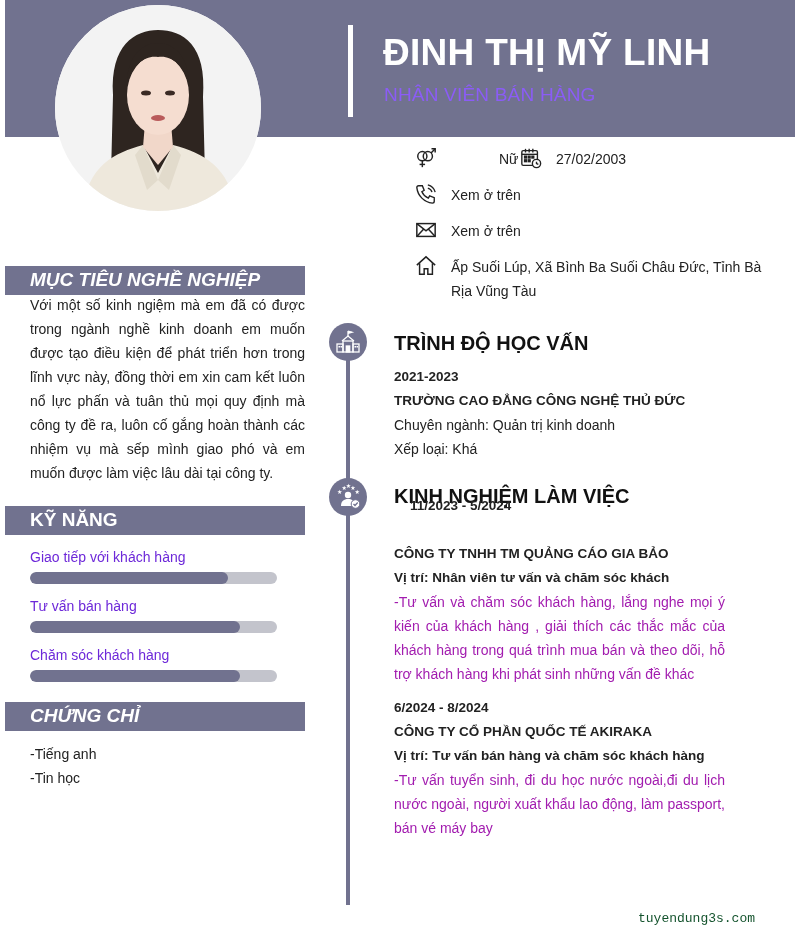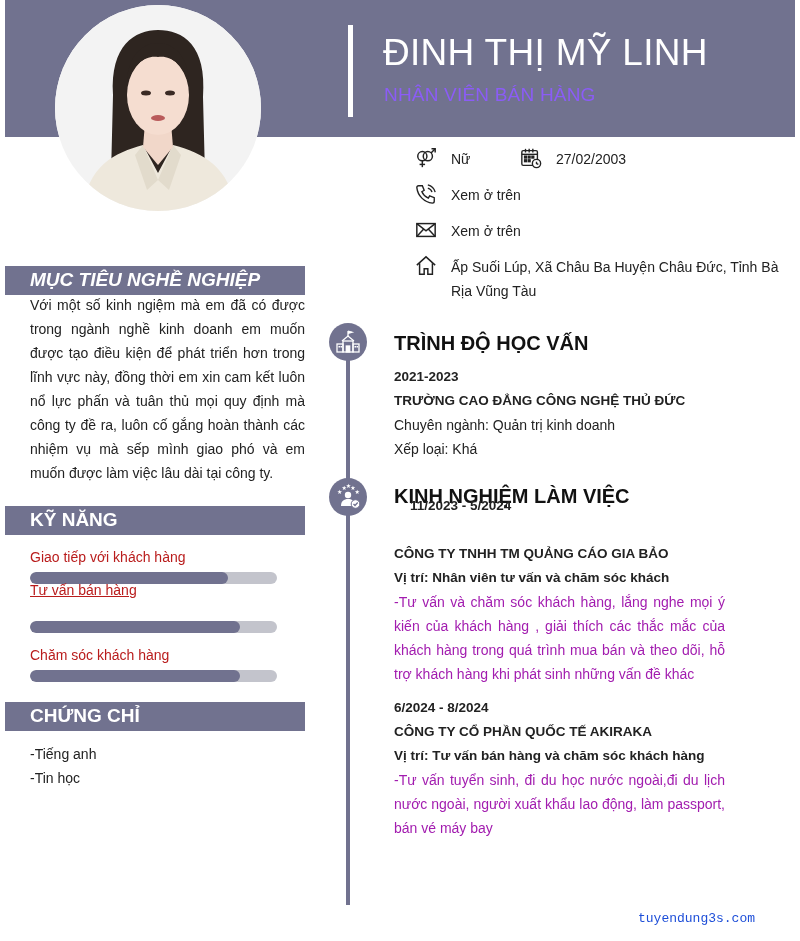--- a/index.html
+++ b/index.html
@@ -4,49 +4,49 @@
 <style>
   * { box-sizing: border-box; margin: 0; padding: 0; }
   html, body { width: 800px; height: 941px; background: #ffffff; overflow: hidden; }
   body { position: relative; font-family: "Liberation Sans", sans-serif; color: #1b1b1b; }
 
   .header-band { position: absolute; left: 5px; top: 0; width: 790px; height: 137px; background: #71728f; }
   .photo { position: absolute; left: 55px; top: 5px; width: 206px; height: 206px; border-radius: 50%; background: #fff; overflow: hidden; }
   .photo svg { width: 100%; height: 100%; display: block; }
 
   .title-bar { position: absolute; left: 348px; top: 25px; width: 5px; height: 92px; background: #ffffff; }
-  .name { position: absolute; left: 383px; top: 32px; font-size: 37px; font-weight: normal; color: #ffffff; letter-spacing: 0.3px; white-space: nowrap; }
+  .name { position: absolute; left: 383px; top: 32px; font-size: 37px; font-weight: bold; color: #ffffff; letter-spacing: 0.3px; white-space: nowrap; }
   .job-title { position: absolute; left: 384px; top: 84px; font-size: 19px; color: #8b5cf6; letter-spacing: 0.2px; white-space: nowrap; }
 
   .contact-row { position: absolute; display: flex; align-items: flex-start; font-size: 14px; color: #222; }
   .contact-row .ico { width: 22px; height: 22px; margin-right: 14px; flex: none; }
   .contact-row .ico svg { width: 22px; height: 22px; display: block; }
   .contact-row .txt { line-height: 24px; }
 
   .sec-left { position: absolute; left: 5px; width: 300px; height: 29px; background: #71728f; }
   .sec-left span { position: absolute; left: 25px; top: 3px; font-size: 19px; font-weight: bold; color: #fff; white-space: nowrap; }
 
   .objective { position: absolute; left: 30px; top: 293px; width: 275px; font-size: 14px; line-height: 24px; text-align: justify; color: #222; }
 
-  .skill-label { position: absolute; left: 30px; font-size: 14px; color: #b91c1c; }
+  .skill-label { position: absolute; left: 30px; font-size: 14px; color: #6d28d9; }
   .skill-track { position: absolute; left: 30px; width: 247px; height: 12px; border-radius: 6px; background: #c3c4cc; overflow: hidden; }
   .skill-fill { height: 100%; border-radius: 6px; background: #71728f; }
 
   .cert { position: absolute; left: 30px; font-size: 14px; color: #222; }
 
   .timeline-line { position: absolute; left: 346px; top: 340px; width: 4px; height: 565px; background: #71728f; }
   .tl-icon { position: absolute; left: 329px; width: 38px; height: 38px; border-radius: 50%; background: #71728f; }
   .tl-icon svg { width: 38px; height: 38px; display: block; }
 
   .sec-right { position: absolute; left: 394px; font-size: 20px; font-weight: bold; color: #111; white-space: nowrap; }
   .r-line { position: absolute; left: 394px; font-size: 14px; line-height: 24px; color: #222; white-space: nowrap; }
   .r-bold { font-weight: bold; font-size: 13.5px; }
   .r-para { position: absolute; left: 394px; width: 331px; font-size: 14px; line-height: 24px; text-align: justify; color: #a21caf; }
 
-  .watermark { position: absolute; left: 638px; top: 911px; font-family: "Liberation Mono", monospace; font-size: 13px; color: #1d4ed8; }
+  .watermark { position: absolute; left: 638px; top: 911px; font-family: "Liberation Mono", monospace; font-size: 13px; color: #14532d; }
 </style>
 </head>
 <body>
 
 <div class="header-band"></div>
 
 <div class="photo">
   <svg viewBox="0 0 206 206">
     <rect width="206" height="206" fill="#f3f3f3"></rect>
 
@@ -66,21 +66,21 @@
     <ellipse cx="115" cy="88" rx="5" ry="2.5" fill="#3a2a24"></ellipse>
 
     <ellipse cx="103" cy="113" rx="7" ry="3" fill="#b95a5a"></ellipse>
   </svg>
 </div>
 
 <div class="title-bar"></div>
 <div class="name">ĐINH THỊ MỸ LINH</div>
 <div class="job-title">NHÂN VIÊN BÁN HÀNG</div>
 
-<div class="contact-row" style="left:415px; top:147px;">
+<div class="contact-row" style="left:415px; top:147px;gap:48px;">
   <span class="ico">
     <svg viewBox="0 0 24 24" fill="none" stroke="#222" stroke-width="1.6">
       <circle cx="8" cy="10" r="5"></circle>
         <circle cx="14" cy="10" r="5"></circle>
       <line x1="8" y1="15" x2="8" y2="22"></line>
         <line x1="5" y1="19" x2="11" y2="19"></line>
       <line x1="17.5" y1="6.5" x2="22" y2="2"></line>
         <polyline points="18,2 22,2 22,6"></polyline>
     </svg>
   </span>
@@ -127,50 +127,50 @@
   <span class="txt">Xem ở trên</span>
 </div>
 <div class="contact-row" style="left:415px; top:255px;">
   <span class="ico">
     <svg viewBox="0 0 24 24" fill="none" stroke="#222" stroke-width="1.6">
       <path d="M2 11 L12 2 L22 11"></path>
         <path d="M5 9 L5 21 L10 21 L10 15 L14 15 L14 21 L19 21 L19 9"></path>
     </svg>
   </span>
   <span class="txt" style="width:330px;">
-    <span>Ấp Suối Lúp, Xã Châu Ba Huyện Châu Đức, Tỉnh Bà</span><br>
+    <span>Ấp Suối Lúp, Xã Bình Ba Suối Châu Đức, Tỉnh Bà</span><br>
     <span>Rịa Vũng Tàu</span>
   </span>
 </div>
 
 <div class="sec-left" style="top:266px;font-style:italic;">
   <span>MỤC TIÊU NGHỀ NGHIỆP</span>
 </div>
 <div class="objective">Với một số kinh ngiệm mà em đã có được trong ngành nghề kinh doanh em muốn được tạo điều kiện để phát triển hơn trong lĩnh vực này, đồng thời em xin cam kết luôn nổ lực phấn và tuân thủ mọi quy định mà công ty đề ra, luôn cố gắng hoàn thành các nhiệm vụ mà sếp mình giao phó và em muốn được làm việc lâu dài tại công ty.</div>
 
 <div class="sec-left" style="top:506px;">
   <span>KỸ NĂNG</span>
 </div>
 
 <div class="skill-label" style="top:549px;">Giao tiếp với khách hàng</div>
 <div class="skill-track" style="top:572px;">
   <div class="skill-fill" style="width:80%;"></div>
 </div>
 
-<div class="skill-label" style="top:582px;text-decoration:underline;">Tư vấn bán hàng</div>
+<div class="skill-label" style="top:598px;">Tư vấn bán hàng</div>
 <div class="skill-track" style="top:621px;">
   <div class="skill-fill" style="width:85%;"></div>
 </div>
 
 <div class="skill-label" style="top:647px;text-align:center;">Chăm sóc khách hàng</div>
 <div class="skill-track" style="top:670px;">
   <div class="skill-fill" style="width:85%;"></div>
 </div>
 
-<div class="sec-left" style="top:702px;">
+<div class="sec-left" style="top:702px;font-style:italic;">
   <span>CHỨNG CHỈ</span>
 </div>
 <div class="cert" style="top:746px;">-Tiếng anh</div>
 <div class="cert" style="top:770px;">-Tin học</div>
 
 <div class="timeline-line"></div>
 
 <div class="tl-icon" style="top:323px;">
   <svg viewBox="0 0 38 38" fill="none" stroke="#fff" stroke-width="1.3">
     <line x1="19" y1="8" x2="19" y2="13"></line>

